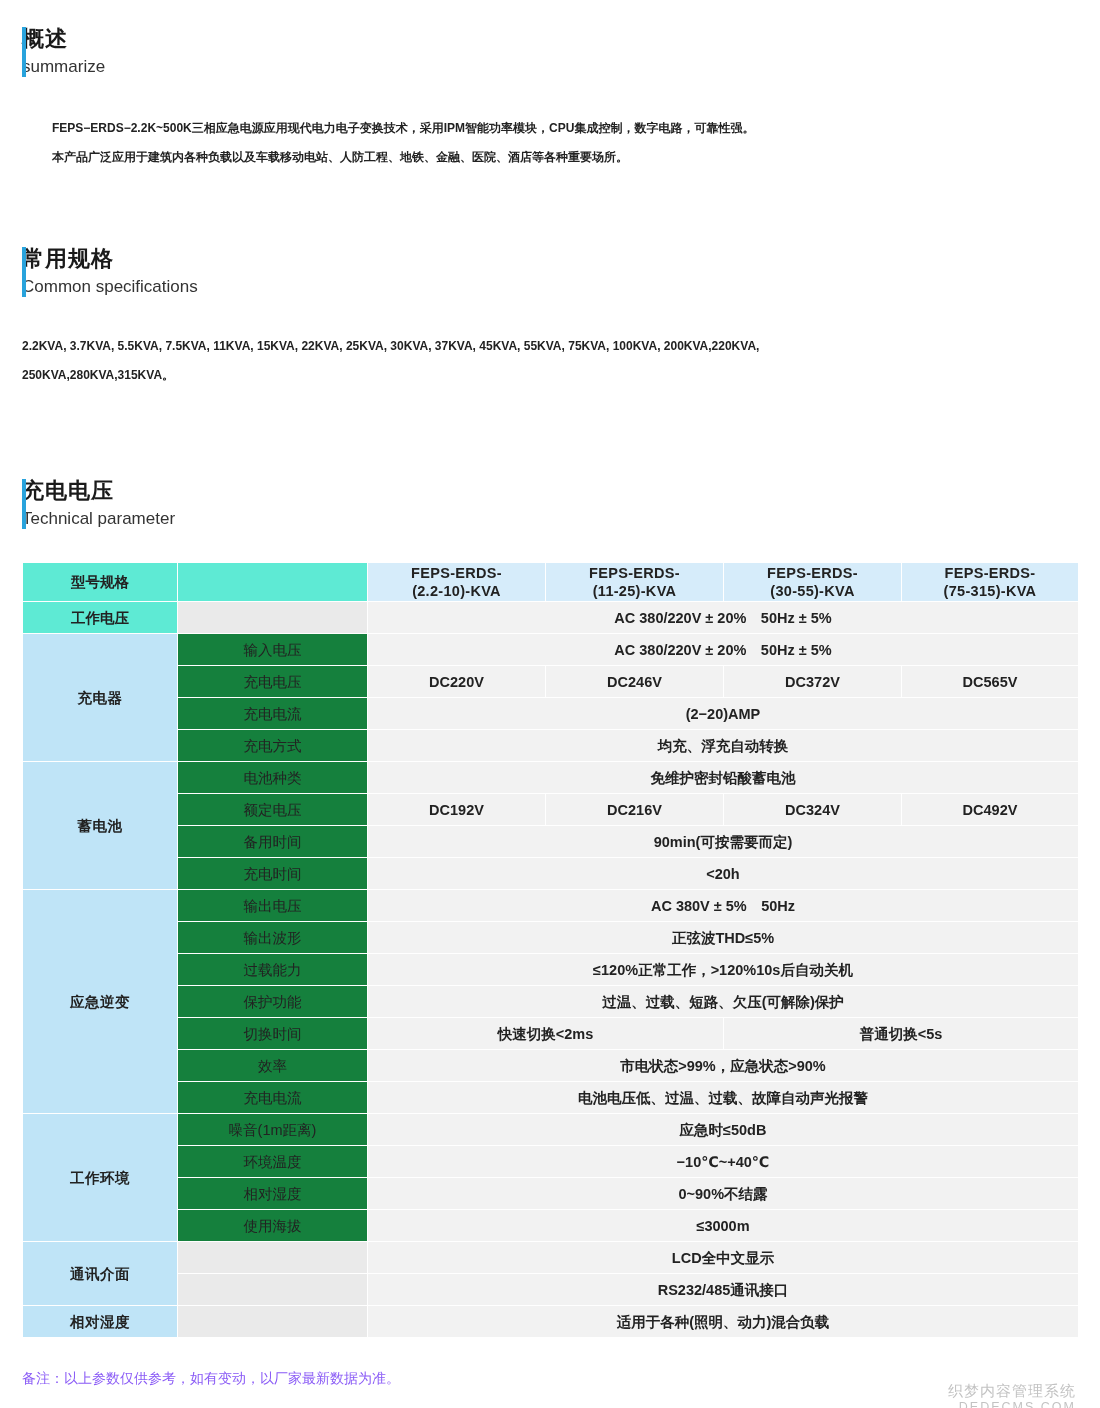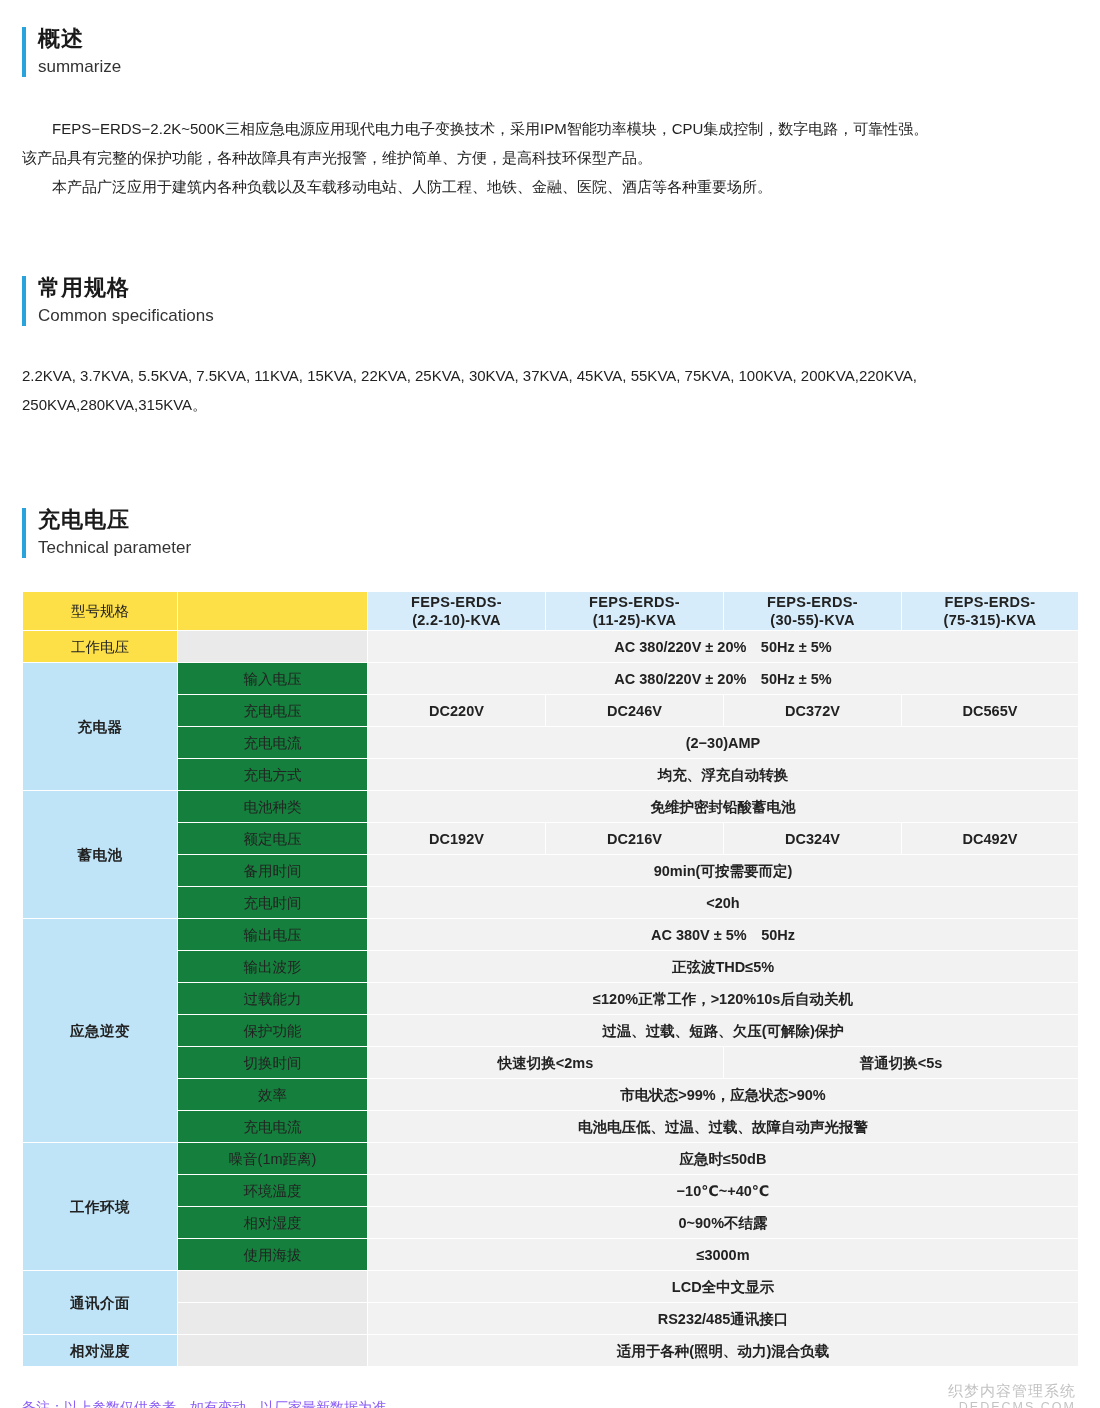--- a/index.html
+++ b/index.html
@@ -19,21 +19,20 @@
     width: 1100px;
     height: 1408px;
     position: relative;
     box-sizing: border-box;
     padding: 0 22px;
   }
 
   
   .section-head {
     position: relative;
-    padding-left: 16px;
     margin: 0;
   }
   .section-head::before {
     content: "";
     position: absolute;
     left: 0;
     top: 3px;
     bottom: 3px;
     width: 4px;
     background: #29a3dc;
@@ -47,24 +46,25 @@
   }
   .sec-en {
     font-size: 17px;
     line-height: 26px;
     color: #333333;
     font-weight: normal;
   }
 
   
   .para {
-    font-size: 15px;
+    font-size: 12px;
     line-height: 29px;
     color: #222;
     margin: 0;
+    font-weight: bold;
   }
   .para.indent { text-indent: 30px; }
 
   #summary-block { margin-top: 24px; }
   #summary-text { margin-top: 34px; }
 
   #spec-block { margin-top: 72px; }
   #spec-text { margin-top: 32px; }
 
   #tech-block { margin-top: 86px; }
@@ -87,22 +87,22 @@
   }
   
   col.c0 { width: 155px; }
   col.c1 { width: 190px; }
   col.c2 { width: 178px; }
   col.c3 { width: 178px; }
   col.c4 { width: 178px; }
   col.c5 { width: 177px; }
 
   td.head-left {
-    background: #fde047;
-    font-weight: normal;
+    background: #5eead4;
+    font-weight: bold;
     font-size: 15px;
     color: #1b1b1b;
   }
   td.head-top {
     background: #d6ecfa;
     font-weight: bold;
     font-size: 15.5px;
     line-height: 21px;
     color: #1b1b1b;
     letter-spacing: 0.3px;
@@ -160,21 +160,20 @@
 
 <div class="page">
 
   <div id="summary-block">
     <div class="section-head">
       <div class="sec-cn">概述</div>
       <div class="sec-en">summarize</div>
     </div>
     <div id="summary-text">
       <p class="para indent">FEPS−ERDS−2.2K~500K三相应急电源应用现代电力电子变换技术，采用IPM智能功率模块，CPU集成控制，数字电路，可靠性强。</p>
-      <p class="para">该产品具有完整的保护功能，各种故障具有声光报警，维护简单、方便，是高科技环保型产品。</p>
       <p class="para indent">本产品广泛应用于建筑内各种负载以及车载移动电站、人防工程、地铁、金融、医院、酒店等各种重要场所。</p>
     </div>
   </div>
 
   <div id="spec-block">
     <div class="section-head">
       <div class="sec-cn">常用规格</div>
       <div class="sec-en">Common specifications</div>
     </div>
     <div id="spec-text">
@@ -234,21 +233,21 @@
         </tr>
         <tr>
           <td class="sub">充电电压</td>
           <td class="val">DC220V</td>
           <td class="val">DC246V</td>
           <td class="val">DC372V</td>
           <td class="val">DC565V</td>
         </tr>
         <tr>
           <td class="sub">充电电流</td>
-          <td class="val" colspan="4">(2−30)AMP</td>
+          <td class="val" colspan="4">(2−20)AMP</td>
         </tr>
         <tr>
           <td class="sub">充电方式</td>
           <td class="val" colspan="4">均充、浮充自动转换</td>
         </tr>
 
         <tr>
           <td class="cat" rowspan="4">蓄电池</td>
           <td class="sub">电池种类</td>
           <td class="val" colspan="4">免维护密封铅酸蓄电池</td>

